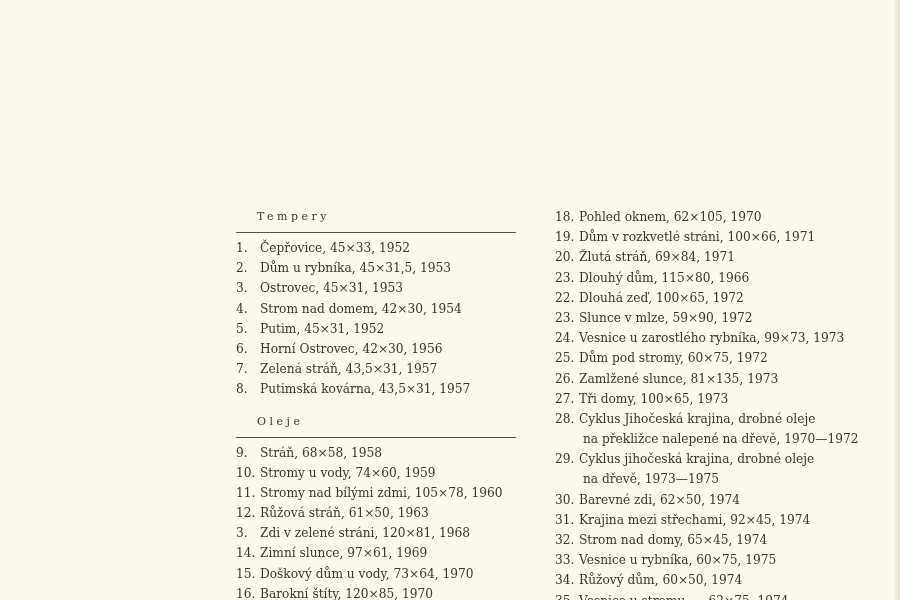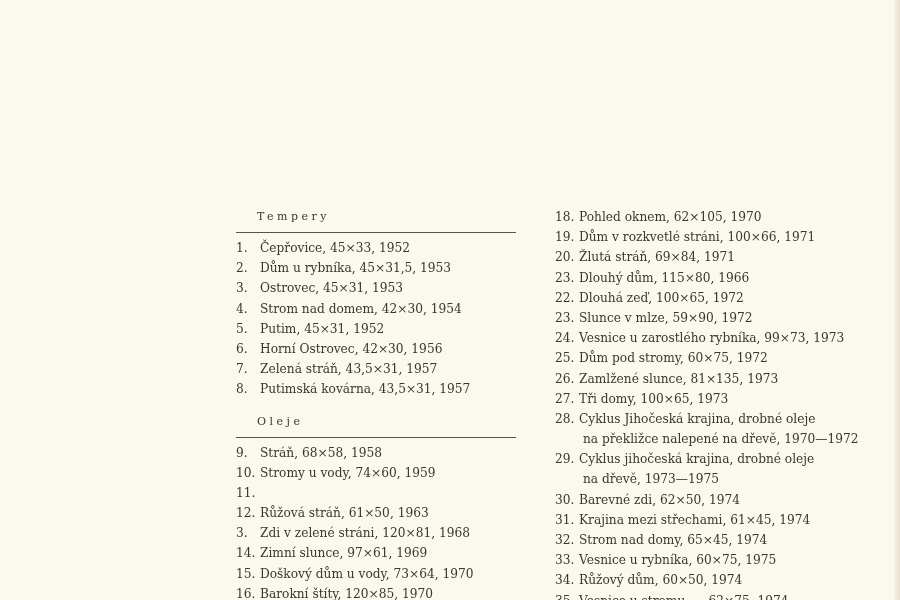--- a/index.html
+++ b/index.html
@@ -74,20 +74,21 @@
   <div class="item">
       <span class="num">9.</span>
       <span class="text">Stráň, 68⨯58, 1958</span>
     </div>
   <div class="item">
       <span class="num">10.</span>
       <span class="text">Stromy u vody, 74⨯60, 1959</span>
     </div>
   <div class="item">
       <span class="num">11.</span>
+      <span class="text">Stromy nad bílými zdmi, 105⨯78, 1960</span>
     </div>
   <div class="item">
       <span class="num">12.</span>
       <span class="text">Růžová stráň, 61⨯50, 1963</span>
     </div>
   <div class="item">
       <span class="num">3.</span>
       <span class="text">Zdi v zelené stráni, 120⨯81, 1968</span>
     </div>
   <div class="item">
@@ -154,21 +155,21 @@
       <span class="num">29.</span>
       <span class="text">Cyklus jihočeská krajina, drobné oleje</span>
     </div>
   <div class="cont">na dřevě, 1973—1975</div>
   <div class="item">
       <span class="num">30.</span>
       <span class="text">Barevné zdi, 62⨯50, 1974</span>
     </div>
   <div class="item">
       <span class="num">31.</span>
-      <span class="text">Krajina mezi střechami, 61⨯45, 1974</span>
+      <span class="text">Krajina mezi střechami, 92⨯45, 1974</span>
     </div>
   <div class="item">
       <span class="num">32.</span>
       <span class="text">Strom nad domy, 65⨯45, 1974</span>
     </div>
   <div class="item">
       <span class="num">33.</span>
       <span class="text">Vesnice u rybníka, 60⨯75, 1975</span>
     </div>
   <div class="item">

